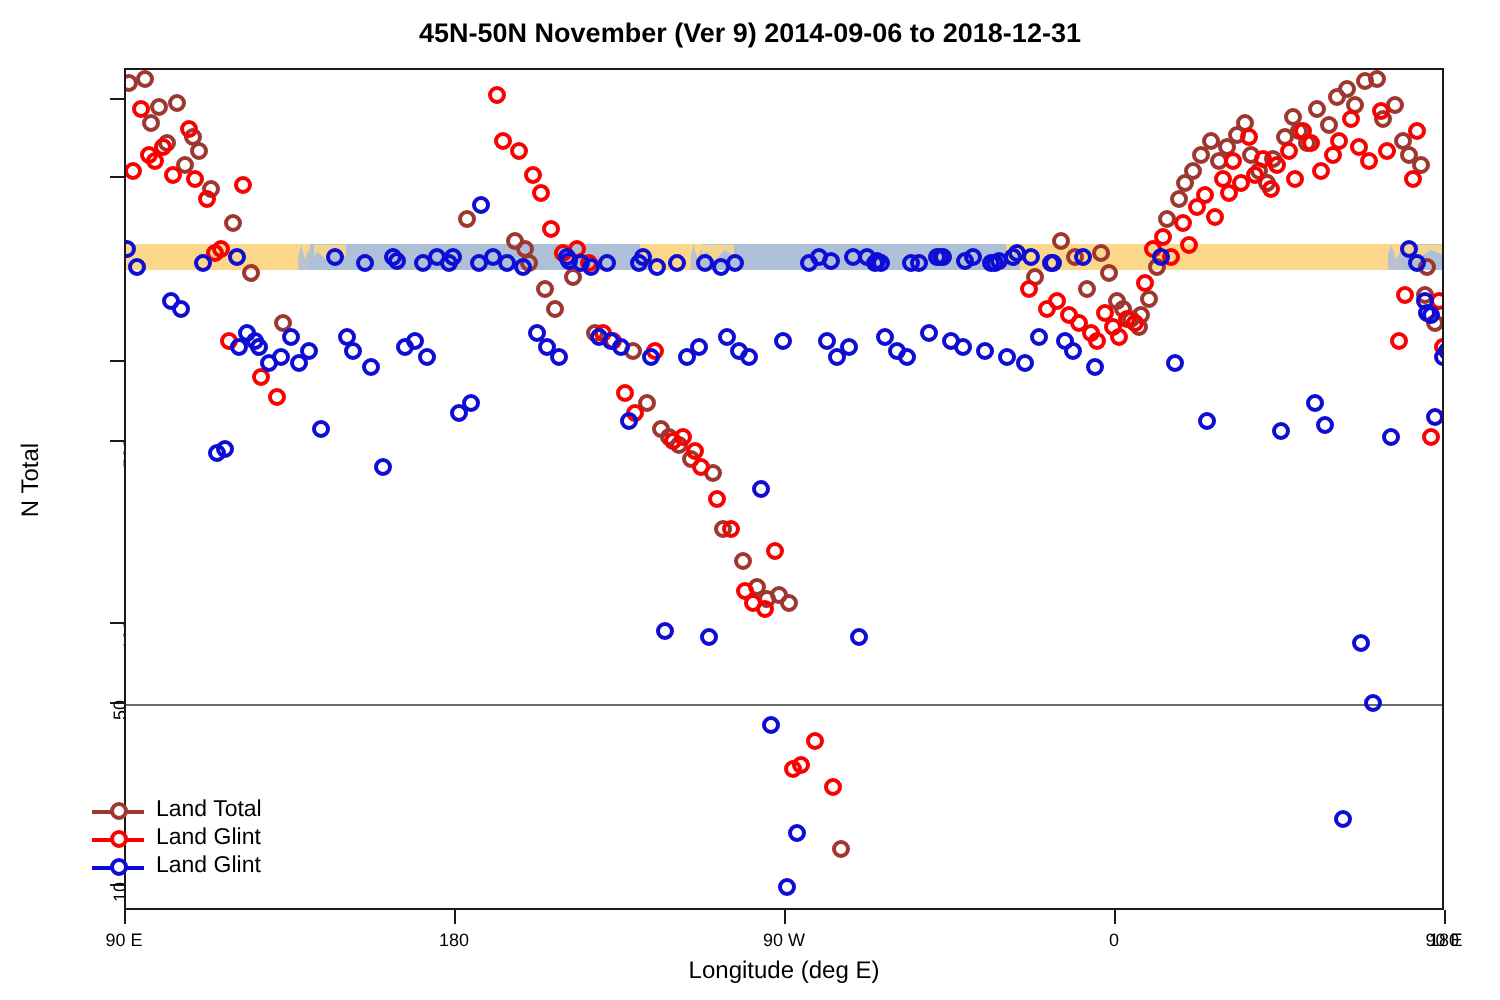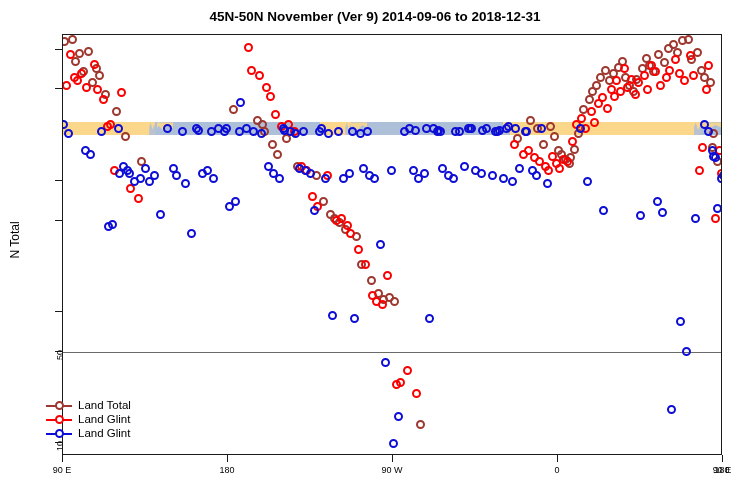--- a/index.html
+++ b/index.html
@@ -430,20 +430,21 @@
         <div class="pt s-ocean" style="left: 240.167px; top: 96.2053px;"></div>
         <div class="pt s-ocean" style="left: 258.5px; top: 93.8808px;"></div>
         <div class="pt s-ocean" style="left: 304.333px; top: 96.2053px;"></div>
         <div class="pt s-ocean" style="left: 352px; top: 95.0312px;"></div>
         <div class="pt s-ocean" style="left: 377.667px; top: 96.2053px;"></div>
         <div class="pt s-ocean" style="left: 408.833px; top: 93.8808px;"></div>
         <div class="pt s-ocean" style="left: 436.333px; top: 95.0312px;"></div>
       </div>
   </div>
 
+  <div id="xlabel">Longitude (deg E)</div>
 
   <div id="legend">
       <div class="lg-row">
         <div class="lg-mark">
           <div class="lg-line" style="background: rgb(157, 55, 47);"></div>
           <div class="lg-dot" style="border: 2.6px solid rgb(157, 55, 47);"></div>
         </div>
         <div class="lg-txt">Land Total</div>
       </div>
       <div class="lg-row">

